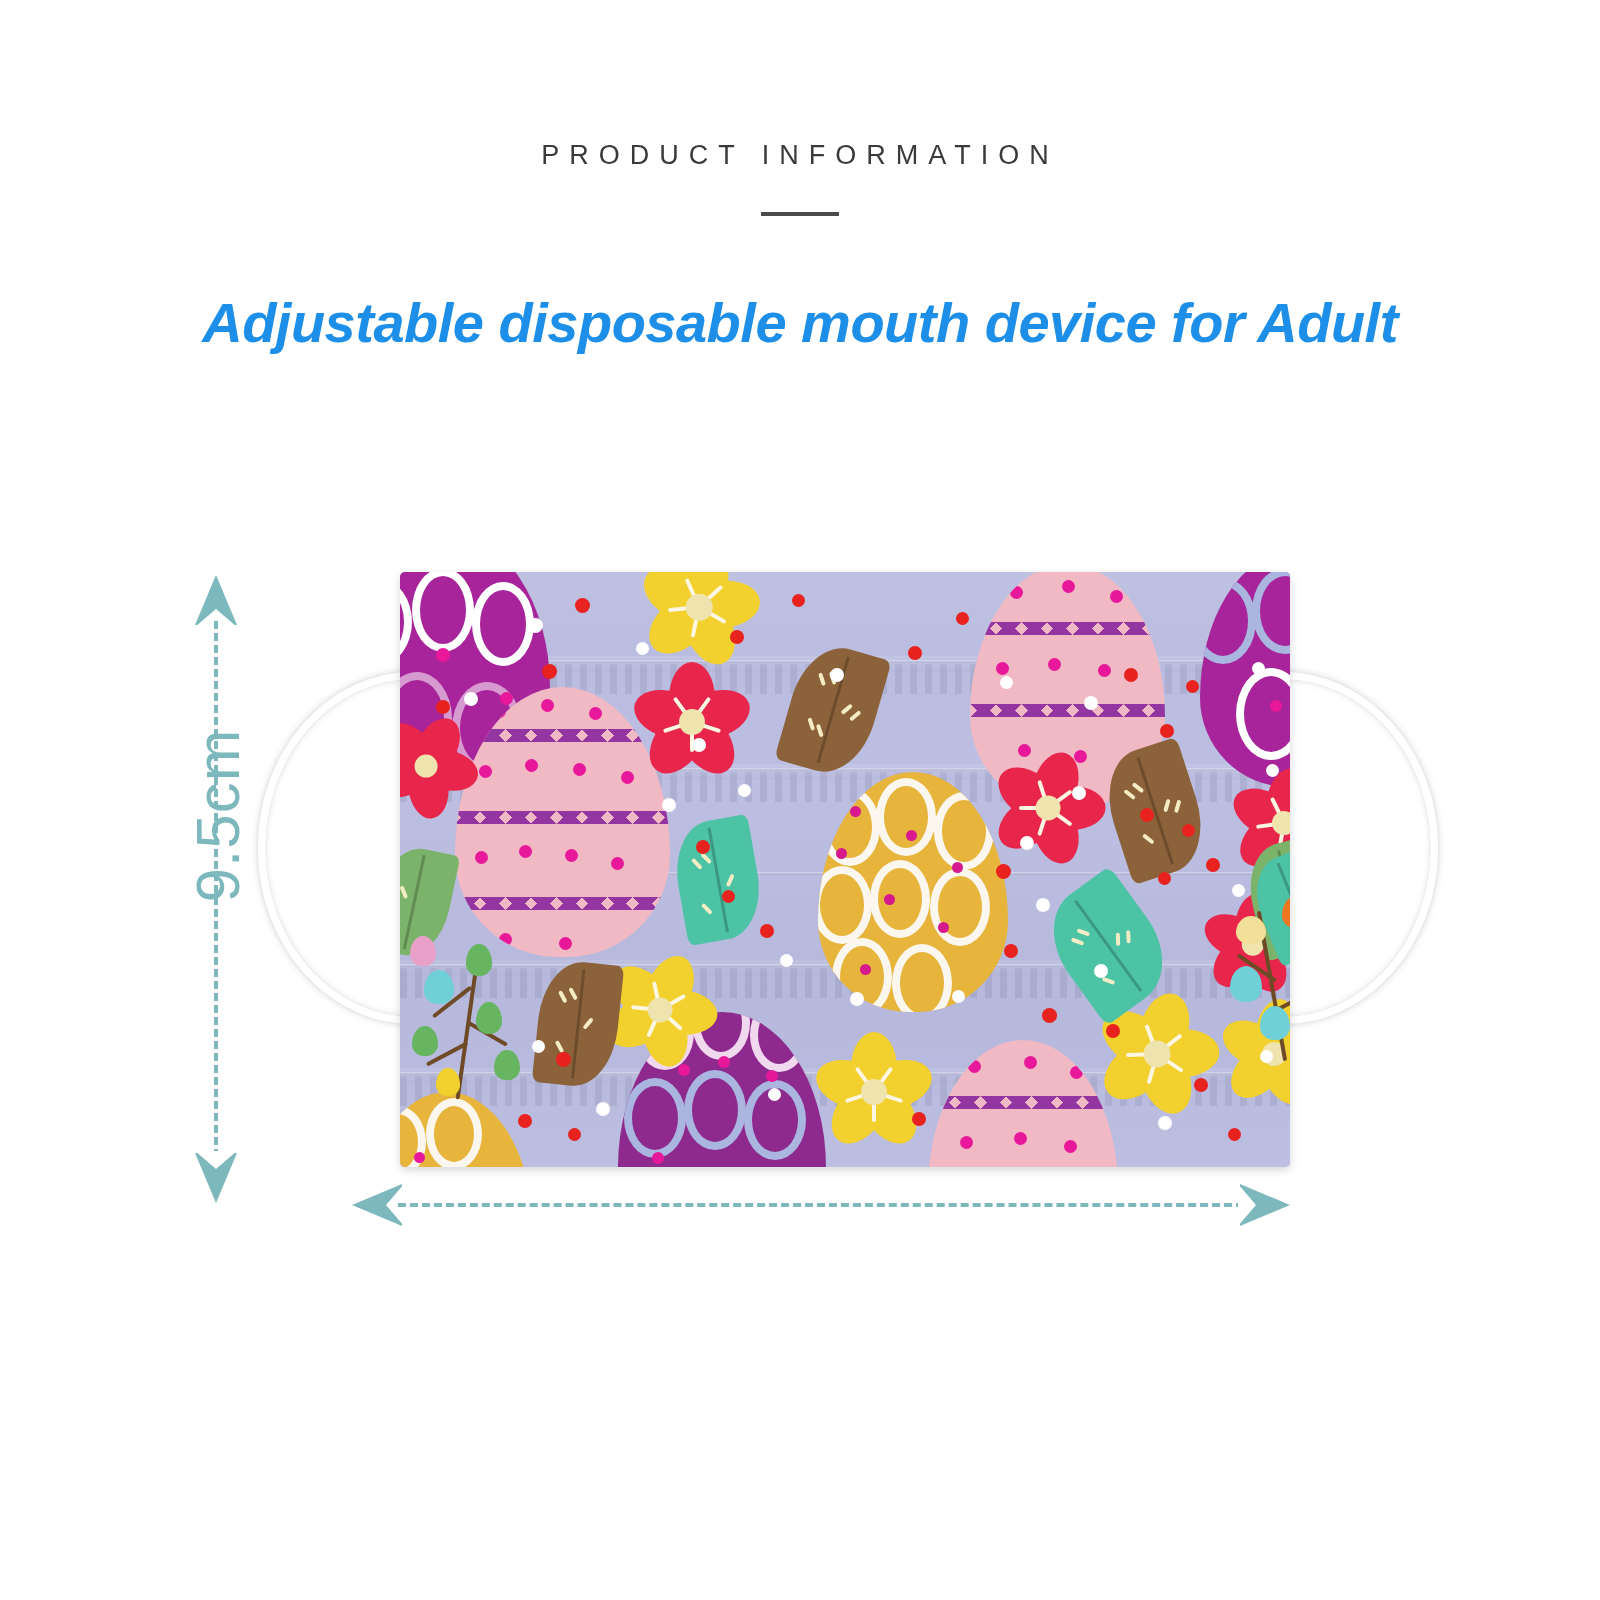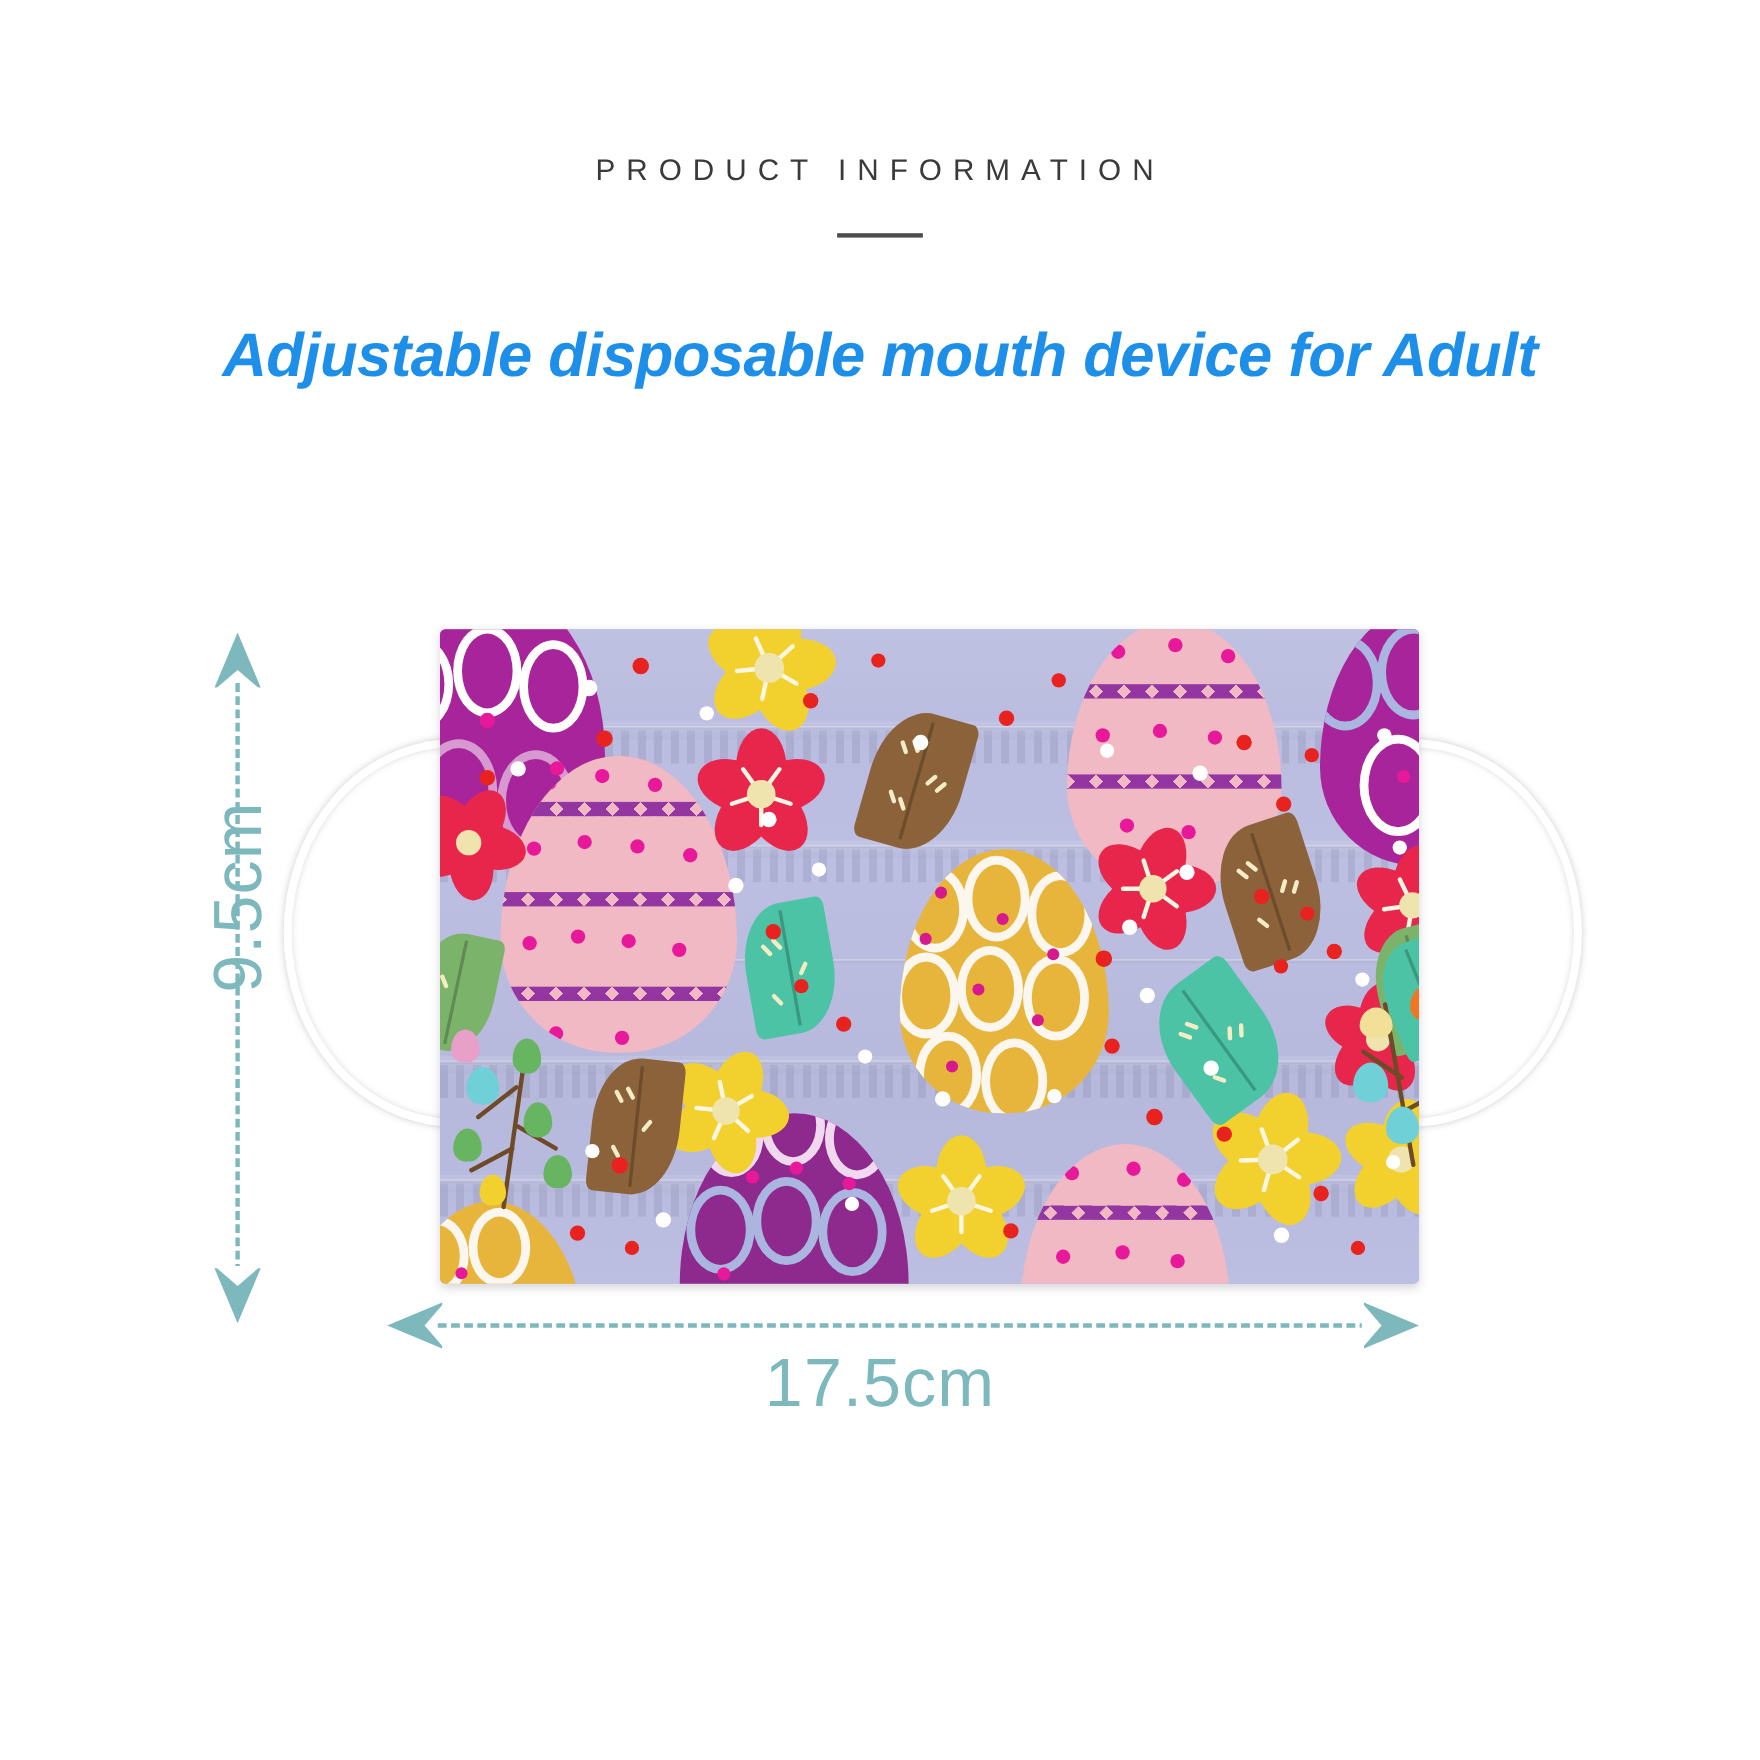--- a/index.html
+++ b/index.html
@@ -623,15 +623,14 @@
   </div>
   <div class="label-v">9.5cm</div>
 
   <div class="dim-h">
     <span class="arrow arrow-left"></span>
     <span class="arrow-left-notch"></span>
     <span class="line"></span>
     <span class="arrow arrow-right"></span>
     <span class="arrow-right-notch"></span>
   </div>
-  <div class="label-h">17.5cm</div>
 
 </div>
 
 </body></html>

